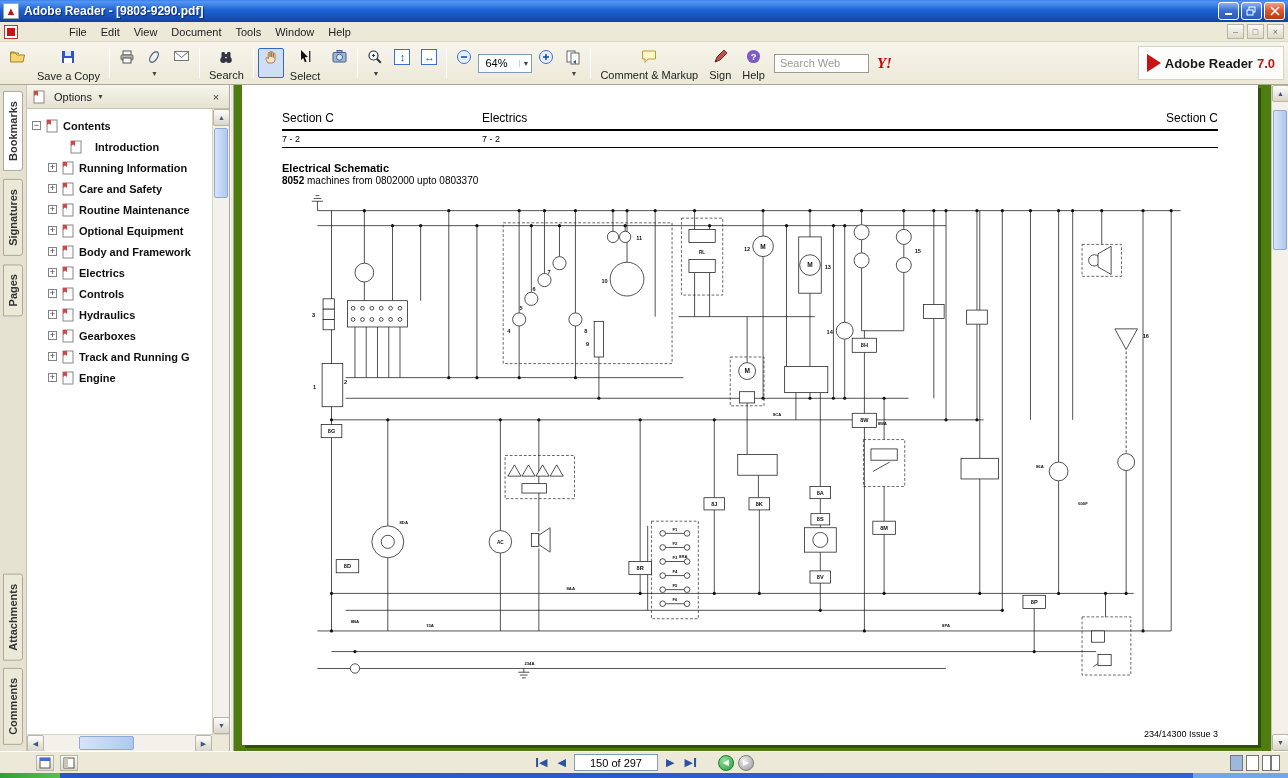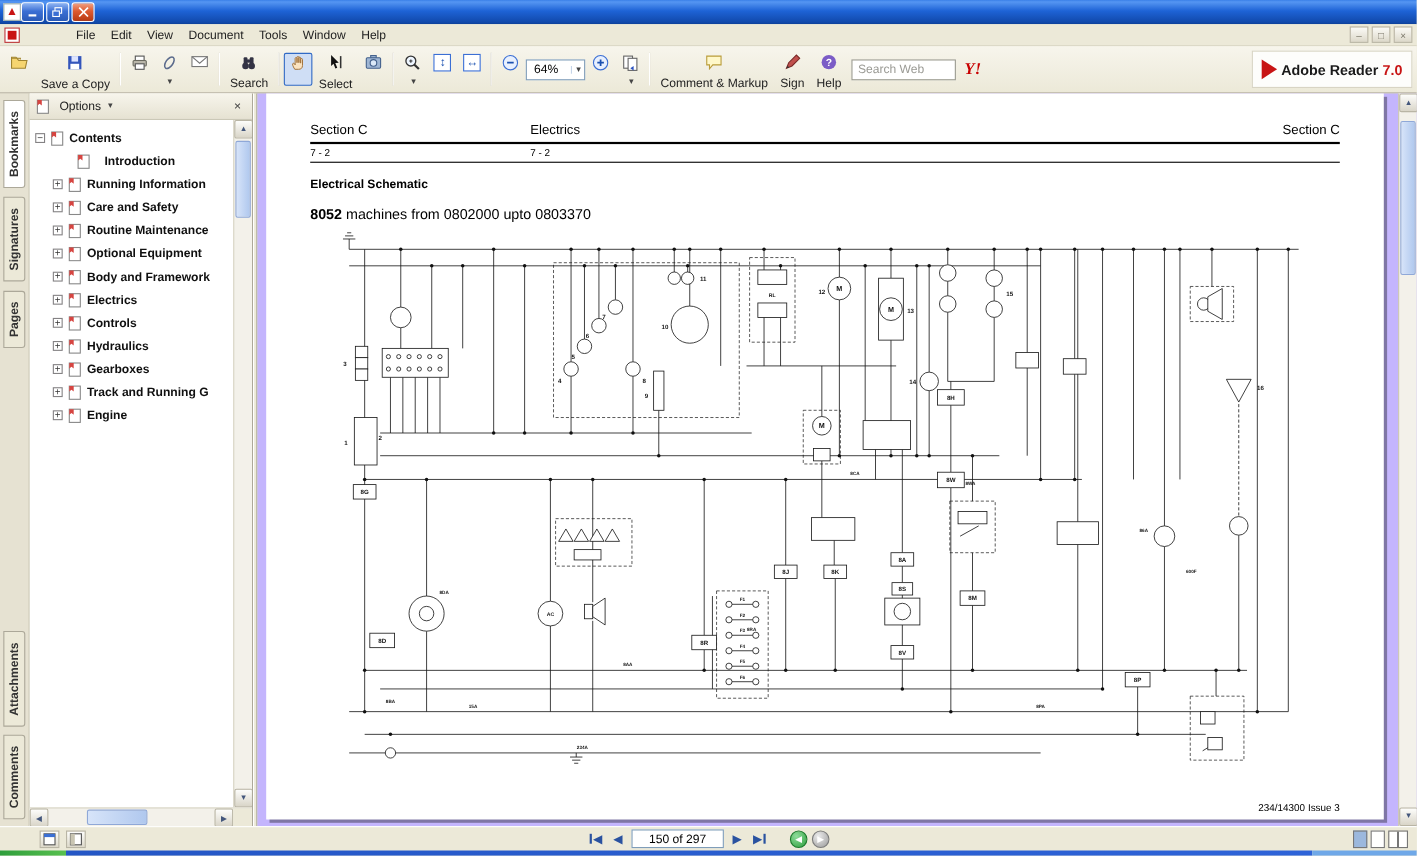--- a/index.html
+++ b/index.html
@@ -70,32 +70,32 @@
   .sb-btn{width:17px;height:17px;flex:none;background:linear-gradient(#fdfdfb,#d9d5c8);border:1px solid #b9b5a5;border-radius:2px;
     color:#44577c;font-size:7px;display:flex;align-items:center;justify-content:center;}
   .sb-track{flex:1;position:relative;}
   .sb-thumb{position:absolute;background:linear-gradient(90deg,#d7e4f9,#b0c8ee);border:1px solid #8fa8d8;border-radius:2px;}
   .sb-thumb.h{top:1px;bottom:1px;}
   .sb-thumb.v{left:1px;right:1px;}
   .sb-corner{width:17px;height:17px;background:#ece9d8;flex:none;}
 
   .splitter{width:4px;background:#ece9d8;border-left:1px solid #fff;border-right:1px solid #aca899;}
 
-  .docarea{flex:1;background:#c4b5fd;position:relative;}
+  .docarea{flex:1;background:#4d7c0f;position:relative;}
   .page{position:absolute;left:8px;top:0;width:1016px;height:660px;background:#fff;
     box-shadow:3px 3px 0 rgba(0,0,0,.35);padding:26px 40px 0 40px;}
   .ph-row{display:flex;font-size:12px;color:#000;}
   .ph-row .c1{width:200px;flex:none;}
   .ph-row .c2{flex:1;text-align:left;}
   .ph-row .c3{flex:none;}
   .ph-sub{font-size:9px;}
   .rule1{height:2px;background:#000;margin-top:4px;}
   .rule2{height:1px;background:#000;margin-top:3px;}
   .doc-title{font-weight:bold;font-size:11px;margin-top:14px;}
-  .doc-mach{font-size:13px;margin-top:13px;}
+  .doc-mach{font-size:10px;margin-top:1px;}
   .doc-mach b{font-weight:bold;}
   #schematic{margin-top:4px;margin-left:2px;width:930px;height:516px;}
   #schematic text{font-family:"Liberation Sans",sans-serif;font-weight:bold;fill:#111;}
   .page-footer{position:absolute;bottom:6px;right:40px;font-size:9px;color:#000;}
 
   .doc-vscroll{position:absolute;right:0;top:0;bottom:0;width:17px;background:#f3f1ea;display:flex;flex-direction:column;border-left:1px solid #c9c5b2;}
 
   
   .statusbar{height:22px;background:#ece9d8;border-top:1px solid #fff;display:flex;align-items:center;padding:0 8px;position:relative;}
   .status-left{display:flex;gap:6px;margin-left:28px;}
@@ -118,20 +118,21 @@
   .taskbar .bar{flex:1;background:linear-gradient(90deg,#2456c5,#2e63d8);}
   .taskbar .tray{width:95px;background:#6fa8e8;}
 </style>
 </head>
 <body>
 
 <div class="titlebar">
   <div class="title-icon">
       <span>▲</span>
     </div>
+  <div class="title-text">Adobe Reader - [9803-9290.pdf]</div>
   <div class="wbtns">
     <div class="wbtn">
         <svg width="10" height="10">
           <rect x="1" y="7" width="7" height="2" fill="#fff"></rect>
         </svg>
       </div>
     <div class="wbtn">
         <svg width="11" height="10">
           <rect x="3" y="1" width="6" height="5" fill="none" stroke="#fff"></rect>
           <rect x="1" y="4" width="6" height="5" fill="#3b6fd4" stroke="#fff"></rect>

